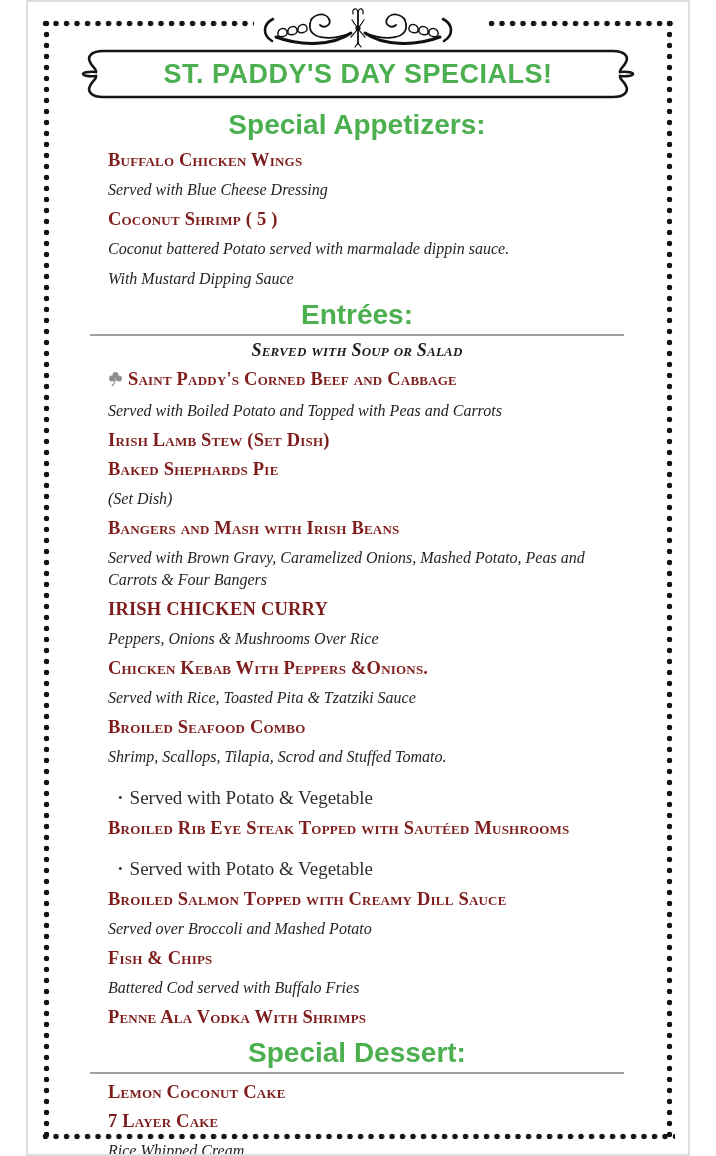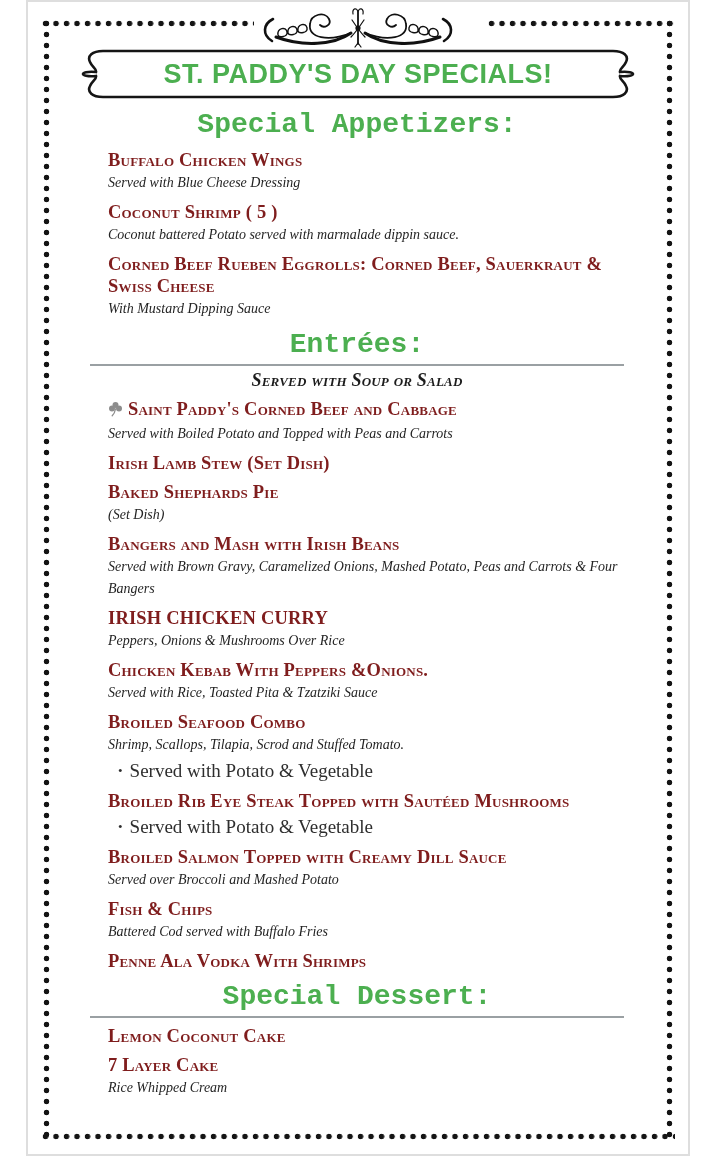--- a/index.html
+++ b/index.html
@@ -51,21 +51,21 @@
     position:absolute; inset:0;
     display:flex; align-items:center; justify-content:center;
     font-family:"Liberation Sans", sans-serif;
     font-weight:bold; font-size:27px; letter-spacing:0.5px;
     color:var(--green);
   }
 
   .content { position:relative; z-index:2; padding:0 64px 0 62px; }
 
   .section-heading {
-    font-family:Liberation Mono, monospace;
+    font-family:Liberation Sans, sans-serif;
     font-weight:bold; font-size:28px;
     color:var(--green);
     text-align:center;
     margin-top:8px;
     line-height:34px;
   }
   .rule { height:2px; background:#9aa0a3; margin-top:2px; }
   .section-note {
     text-align:center;
     font-weight:bold; font-variant:small-caps;
@@ -75,26 +75,26 @@
   }
 
   .items { padding-left:18px; }
   .item { margin-top:7px; }
   .item-name {
     font-weight:bold; font-variant:small-caps;
     font-size:18.5px; line-height:22px;
     letter-spacing:0.2px; color:#7f1d1d;
   }
   .item-desc {
-    font-style:italic; font-size:14px; line-height:22px;
-    color:#242424; margin-top:1px;
+    font-style:italic; font-size:16px; line-height:22px;
+    color:#242424; margin-top:8px;
   }
   .item-bullet {
     font-size:19px; line-height:24px; color:#2e2e2e;
-    padding-left:10px; margin-top:3px;
+    padding-left:10px; margin-top:18px;
   }
   .item-bullet .dot { font-size:13px; vertical-align:2px; margin-right:7px; color:#2e2e2e; }
   .shamrock { display:inline-block; margin-right:5px; vertical-align:-2px; }
 </style>
 </head>
 <body>
 
 <div class="page">
 
   <div class="dots dots-h dots-top-left"></div>
@@ -140,21 +140,20 @@
     <div class="items">
       <div class="item">
         <div class="item-name">Buffalo Chicken Wings</div>
         <div class="item-desc">Served with Blue Cheese Dressing</div>
       </div>
       <div class="item">
         <div class="item-name">Coconut Shrimp ( 5 )</div>
         <div class="item-desc">Coconut battered Potato served with marmalade dippin sauce.</div>
       </div>
       <div class="item">
-        <div class="item-name">Corned Beef Rueben Eggrolls: Corned Beef, Sauerkraut &amp; Swiss Cheese</div>
         <div class="item-desc">With Mustard Dipping Sauce</div>
       </div>
     </div>
 
     <div class="section-heading">Entrées:</div>
     <div class="rule"></div>
     <div class="section-note">Served with Soup or Salad</div>
 
     <div class="items">
       <div class="item">

